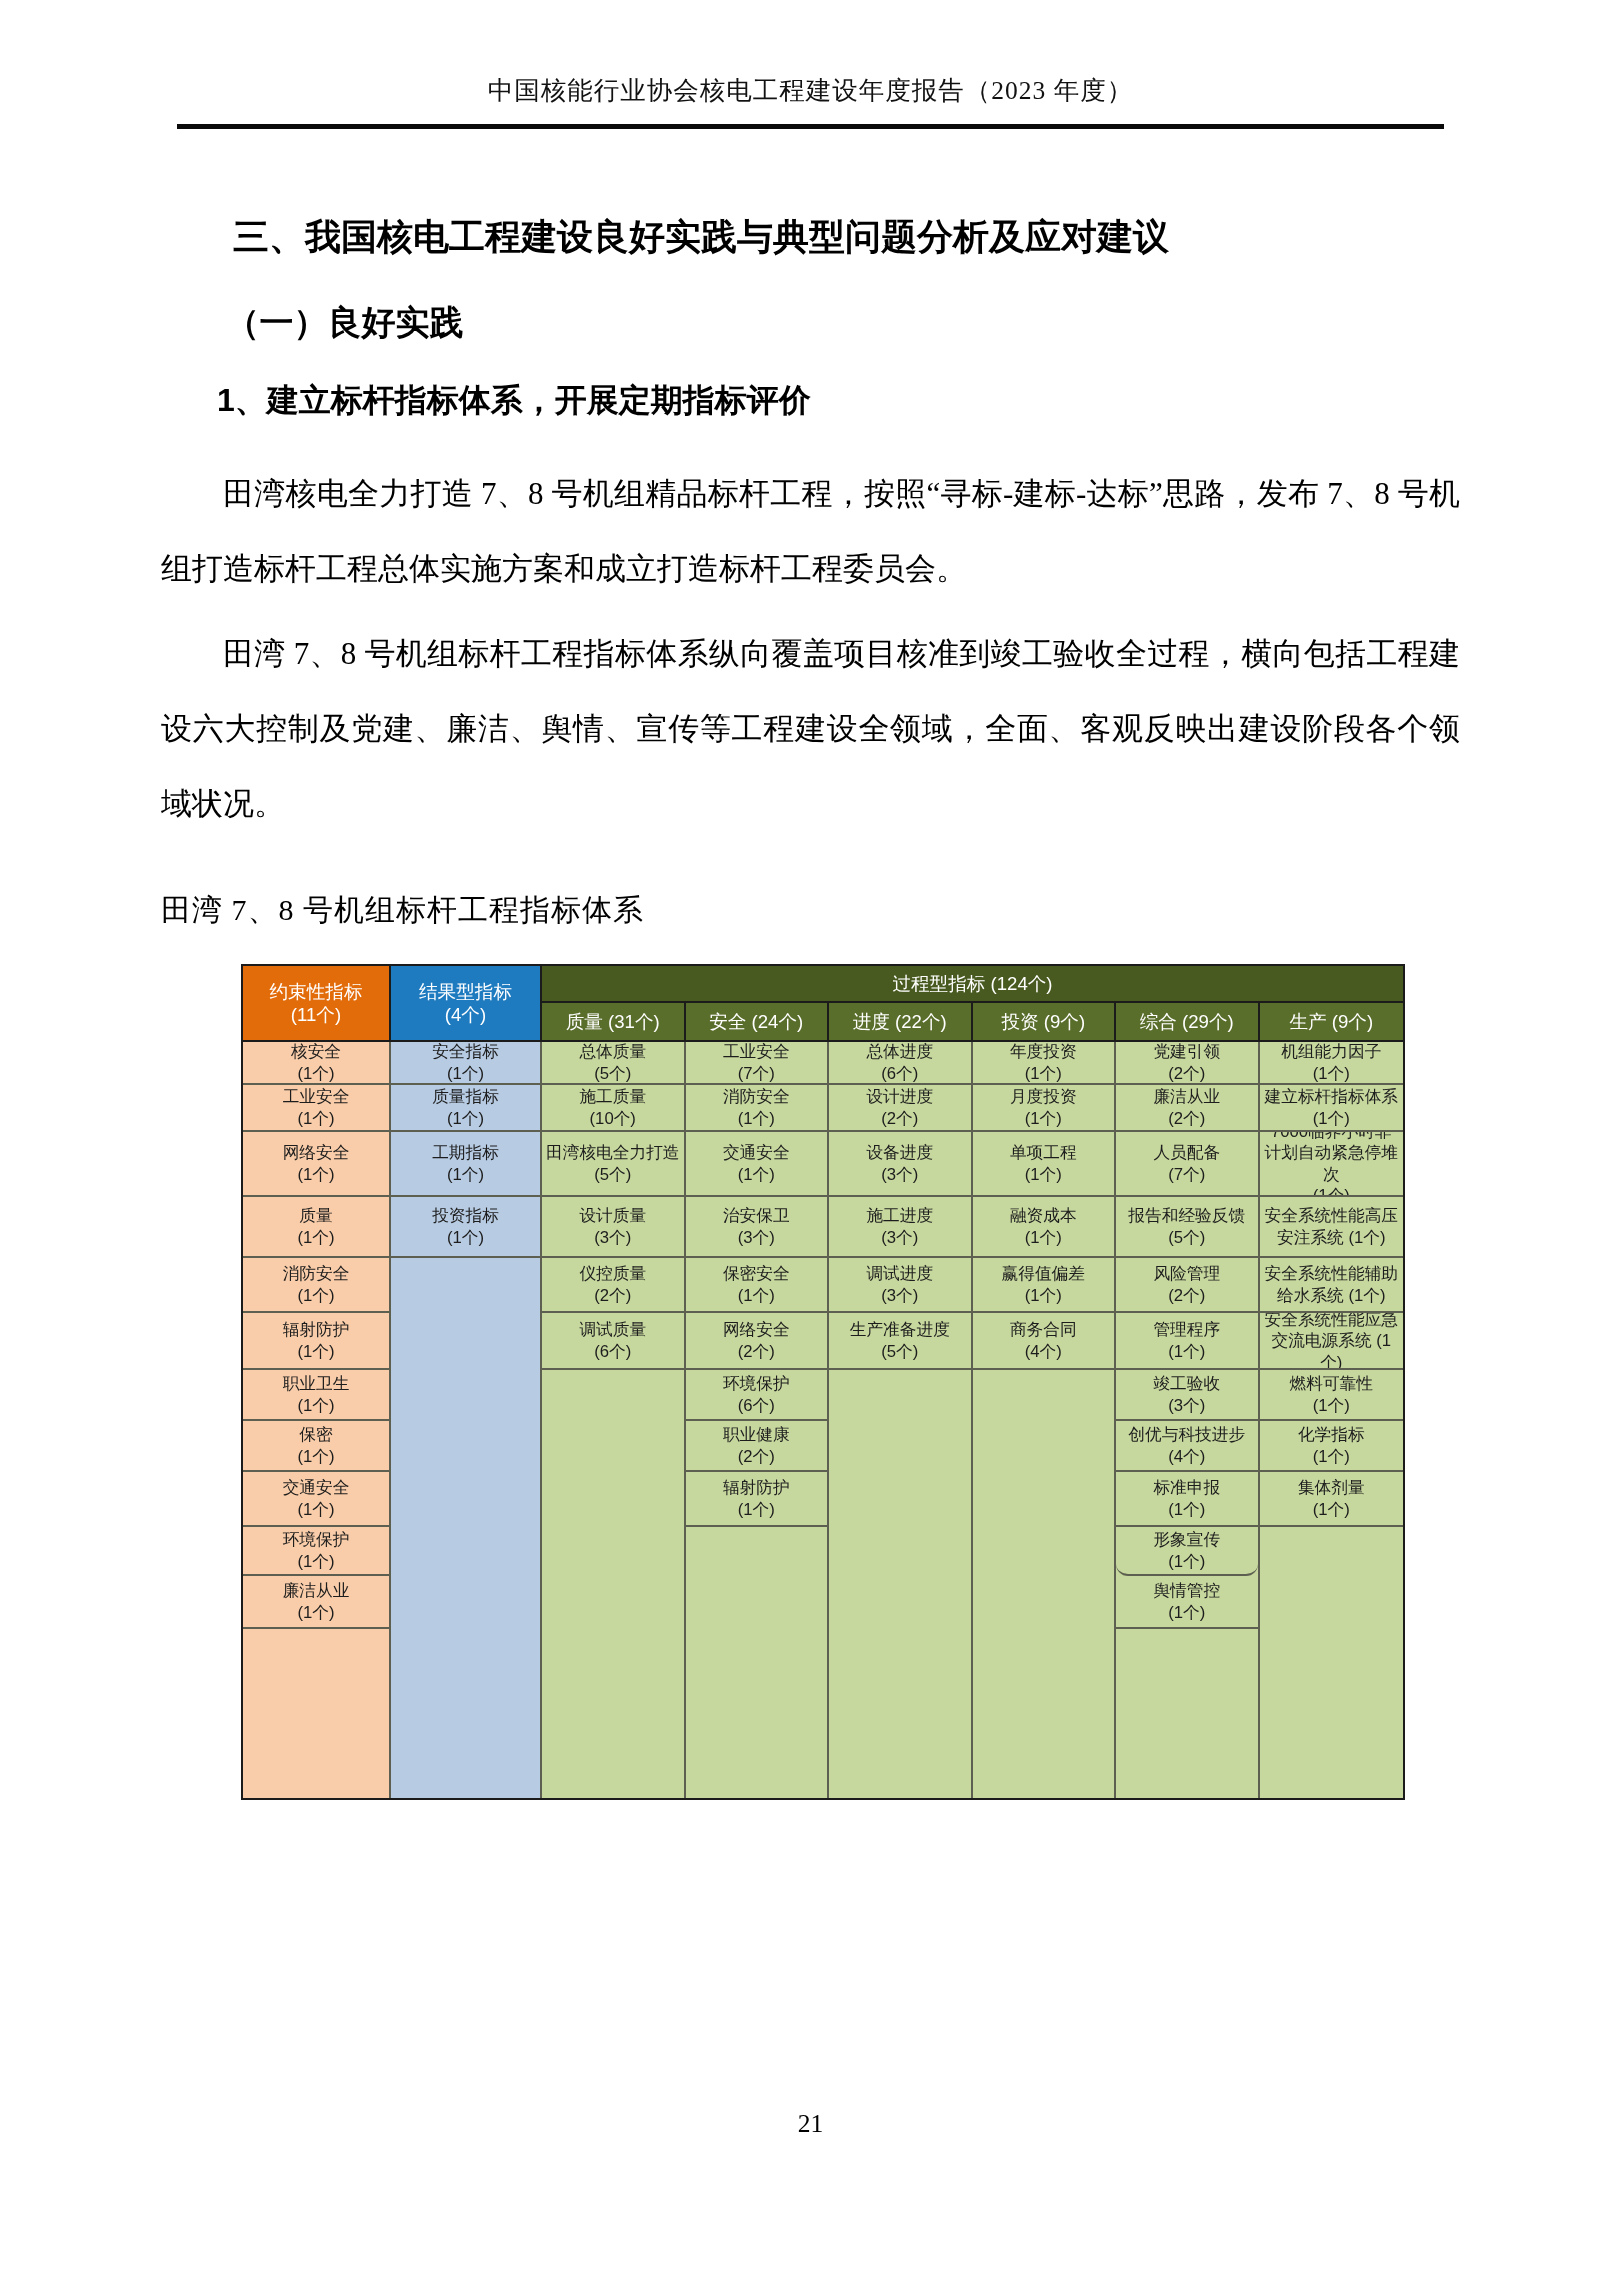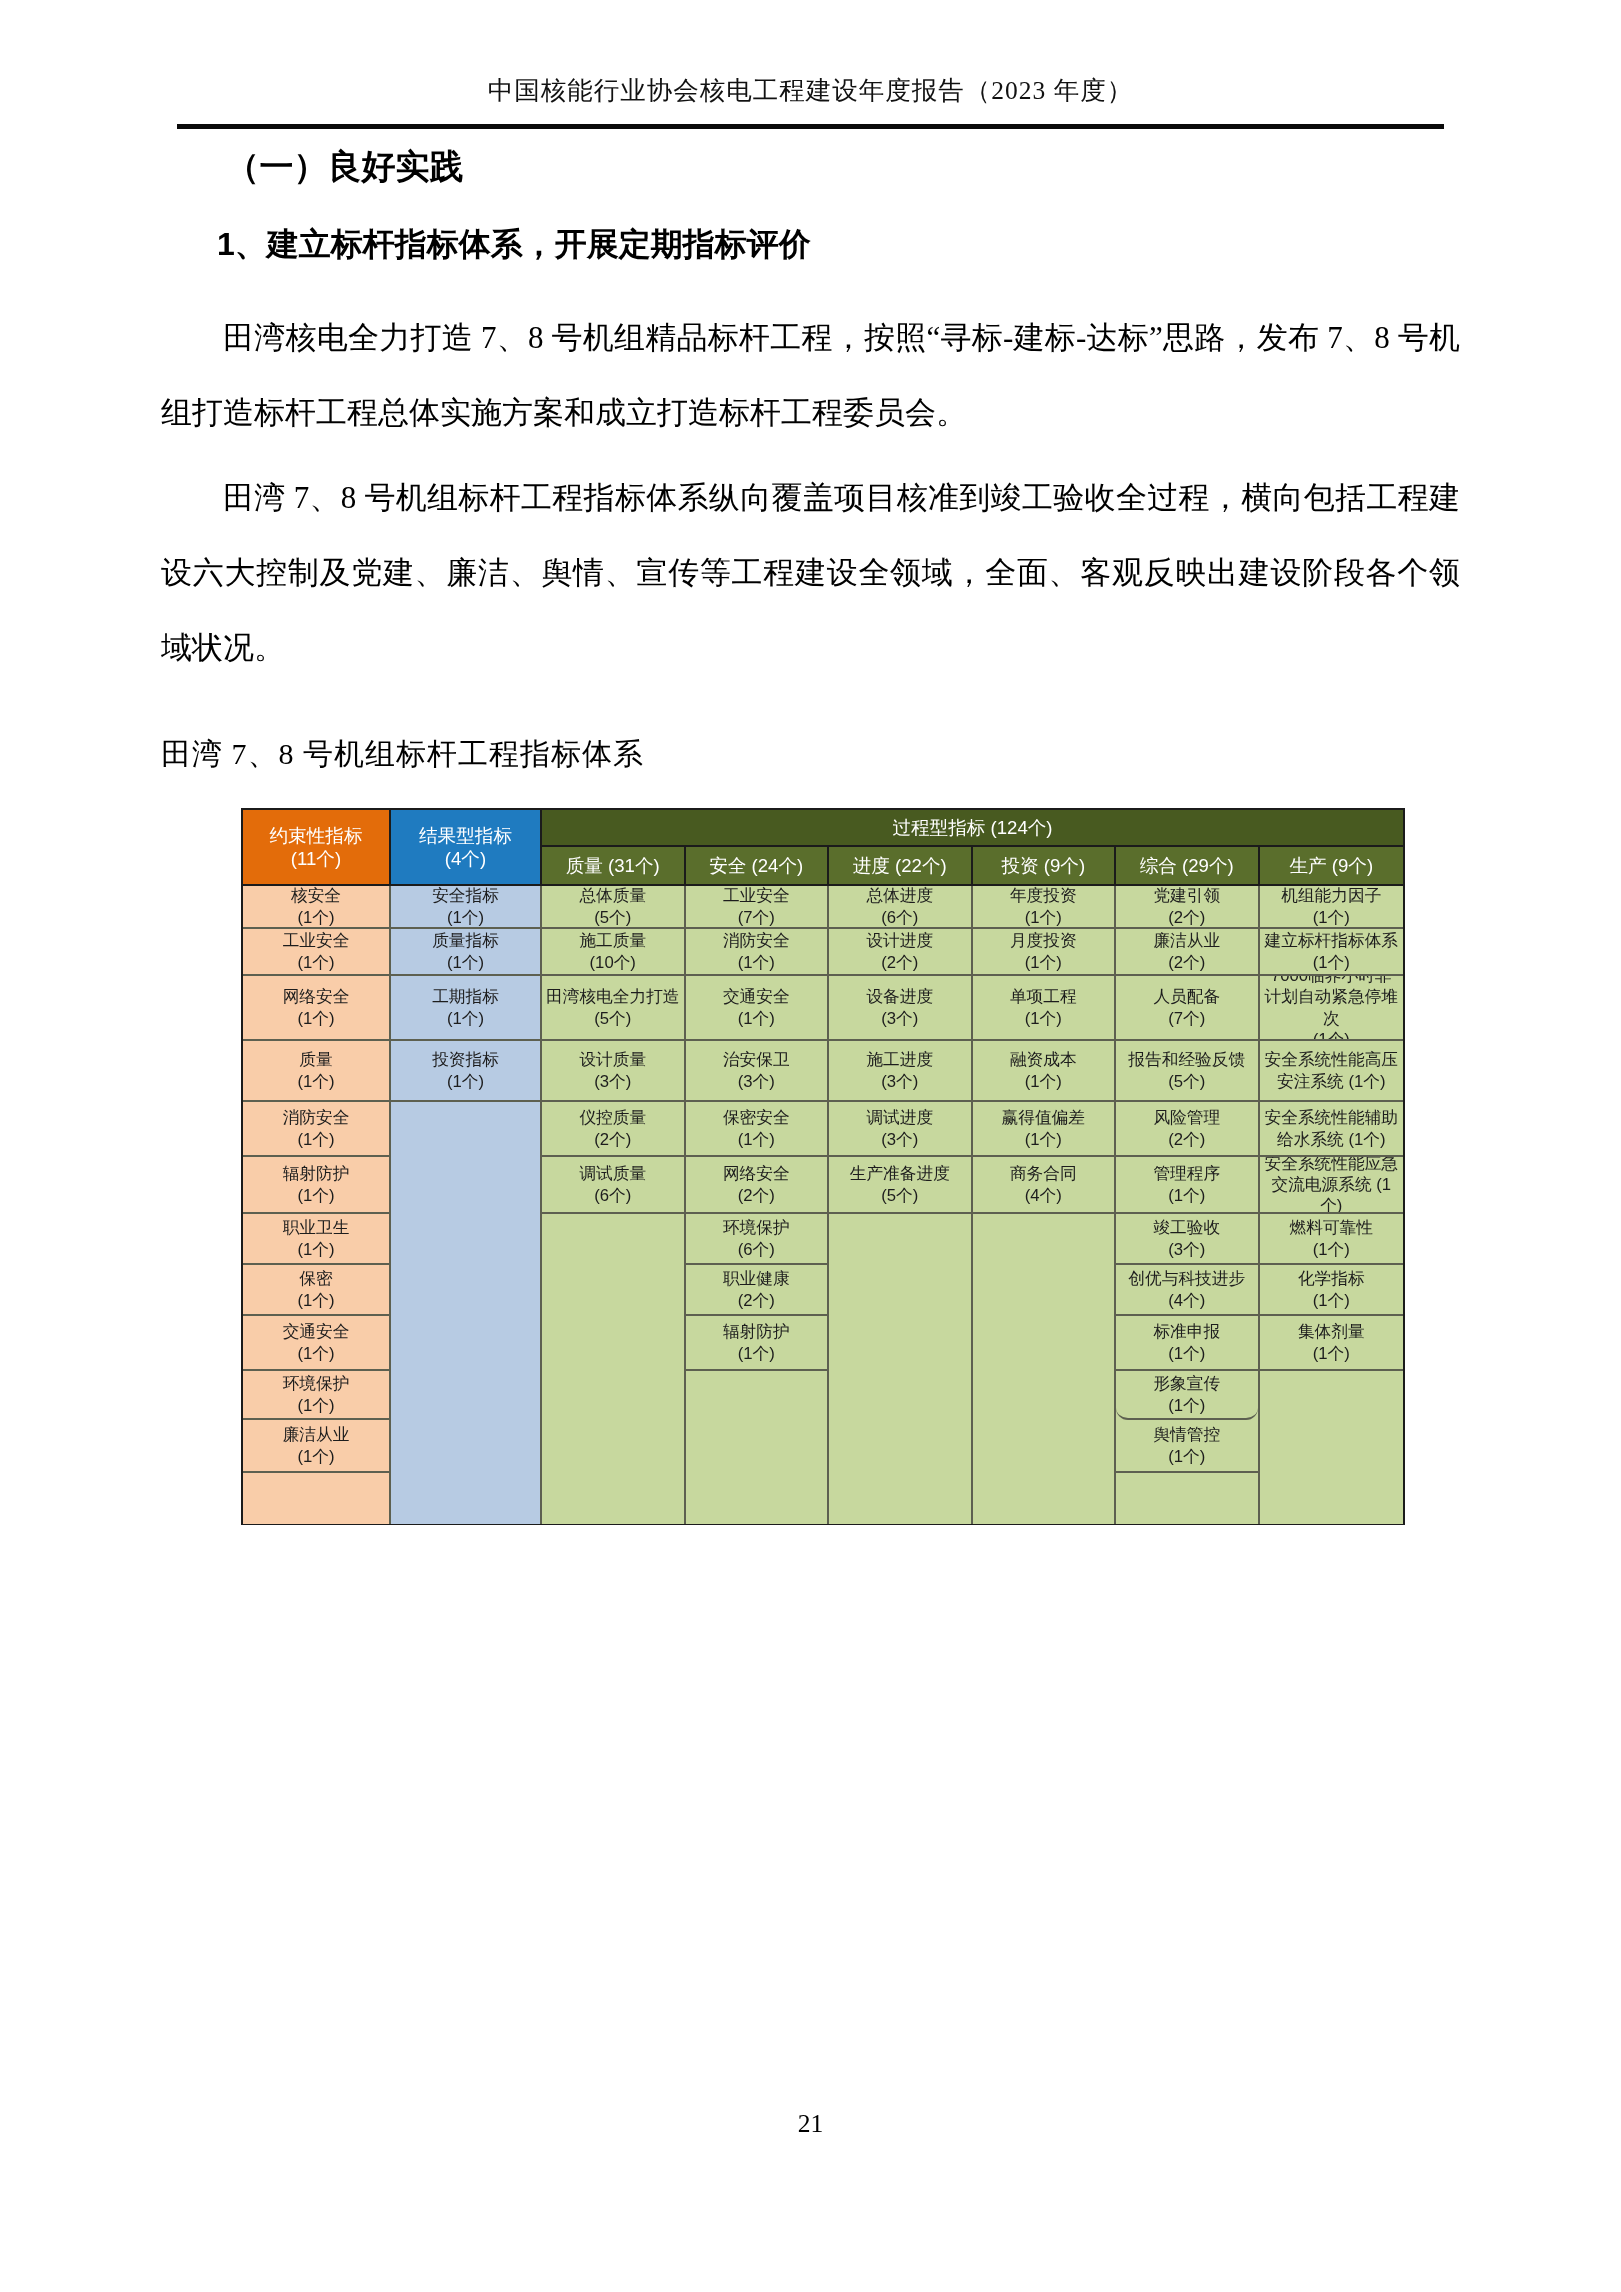--- a/index.html
+++ b/index.html
@@ -111,20 +111,21 @@
   }
 </style>
 </head>
 <body>
 
 <div class="page">
 
   <div class="doc-header">中国核能行业协会核电工程建设年度报告（2023 年度）</div>
   <div class="header-rule"></div>
 
+  <div class="h1">三、我国核电工程建设良好实践与典型问题分析及应对建议</div>
   <div class="h2">（一）良好实践</div>
   <div class="h3">1、建立标杆指标体系，开展定期指标评价</div>
 
   <div class="para">田湾核电全力打造 7、8 号机组精品标杆工程，按照“寻标-建标-达标”思路，发布 7、8 号机组打造标杆工程总体实施方案和成立打造标杆工程委员会。</div>
   <div class="para">田湾 7、8 号机组标杆工程指标体系纵向覆盖项目核准到竣工验收全过程，横向包括工程建设六大控制及党建、廉洁、舆情、宣传等工程建设全领域，全面、客观反映出建设阶段各个领域状况。</div>
 
   <div class="table-title">田湾 7、8 号机组标杆工程指标体系</div>
 
   <div class="table-wrap">
     <div class="tgrid" id="table-header">
@@ -133,21 +134,21 @@
       <div class="hcell hc-result">结果型指标
 (4个)</div>
       <div class="hcell hc-process">过程型指标 (124个)</div>
       <div class="hcell hc-group">质量 (31个)</div>
       <div class="hcell hc-group">安全 (24个)</div>
       <div class="hcell hc-group">进度 (22个)</div>
       <div class="hcell hc-group">投资 (9个)</div>
       <div class="hcell hc-group">综合 (29个)</div>
       <div class="hcell hc-group">生产 (9个)</div>
     </div>
-    <div class="tgrid" id="table-body" style="height: 637px;">
+    <div class="tgrid" id="table-body" style="height: 756px;">
         <div class="tcol orange">
           <div class="tcell" style="flex: 0 0 43px;">核安全
 (1个)</div>
           <div class="tcell" style="flex: 0 0 47px;">工业安全
 (1个)</div>
           <div class="tcell" style="flex: 0 0 65px;">网络安全
 (1个)</div>
           <div class="tcell" style="flex: 0 0 61px;">质量
 (1个)</div>
           <div class="tcell" style="flex: 0 0 55px;">消防安全

